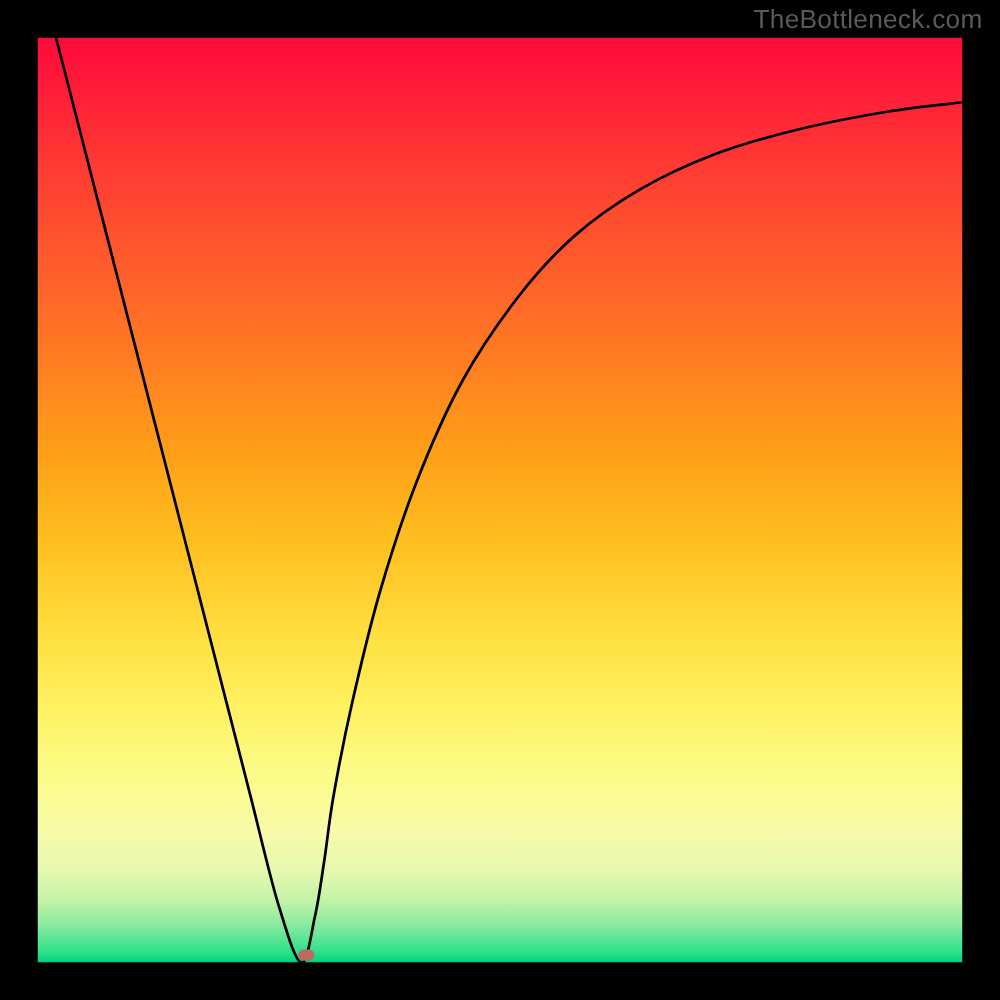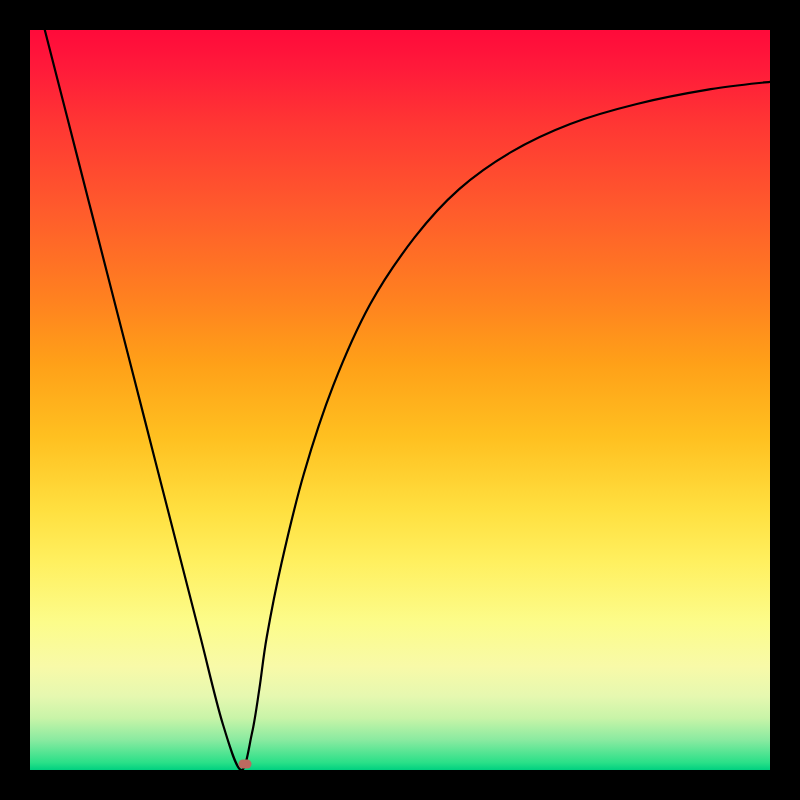--- a/index.html
+++ b/index.html
@@ -89,13 +89,14 @@
   <div class="plot-area">
     <div class="gradient-bg"></div>
 
     <svg id="curve-svg" class="curve-svg" viewBox="0 0 740 740" preserveAspectRatio="none">
       <path id="curve-path" class="curve-path" d="M 14.80 0.00 C 18.50 14.43, 29.60 57.72, 37.00 86.58 C 44.40 115.44, 51.80 144.30, 59.20 173.16 C 66.60 202.02, 74.00 230.88, 81.40 259.74 C 88.80 288.60, 96.20 317.46, 103.60 346.32 C 111.00 375.18, 118.40 404.04, 125.80 432.90 C 133.20 461.76, 140.60 490.62, 148.00 519.48 C 155.40 548.34, 162.80 577.20, 170.20 606.06 C 177.60 634.92, 185.62 670.32, 192.40 692.64 C 199.18 714.96, 205.97 738.27, 210.90 740.00 C 215.83 741.73, 218.92 716.57, 222.00 703.00 C 225.08 689.43, 226.93 674.63, 229.40 658.60 C 231.87 642.57, 233.10 627.77, 236.80 606.80 C 240.50 585.83, 245.43 559.93, 251.60 532.80 C 257.77 505.67, 265.17 473.60, 273.80 444.00 C 282.43 414.40, 292.30 383.57, 303.40 355.20 C 314.50 326.83, 326.83 298.47, 340.40 273.80 C 353.97 249.13, 370.00 226.32, 384.80 207.20 C 399.60 188.08, 413.17 173.28, 429.20 159.10 C 445.23 144.92, 462.50 132.95, 481.00 122.10 C 499.50 111.25, 519.23 102.00, 540.20 93.98 C 561.17 85.96, 583.37 79.80, 606.80 74.00 C 630.23 68.20, 658.60 62.90, 680.80 59.20 C 703.00 55.50, 730.13 53.03, 740.00 51.80"></path>
     </svg>
 
     <div id="min-marker" class="marker" style="left: 214.6px; top: 734.08px;"></div>
   </div>
 
+  <div class="watermark">TheBottleneck.com</div>
 </div>
 
 </body></html>

